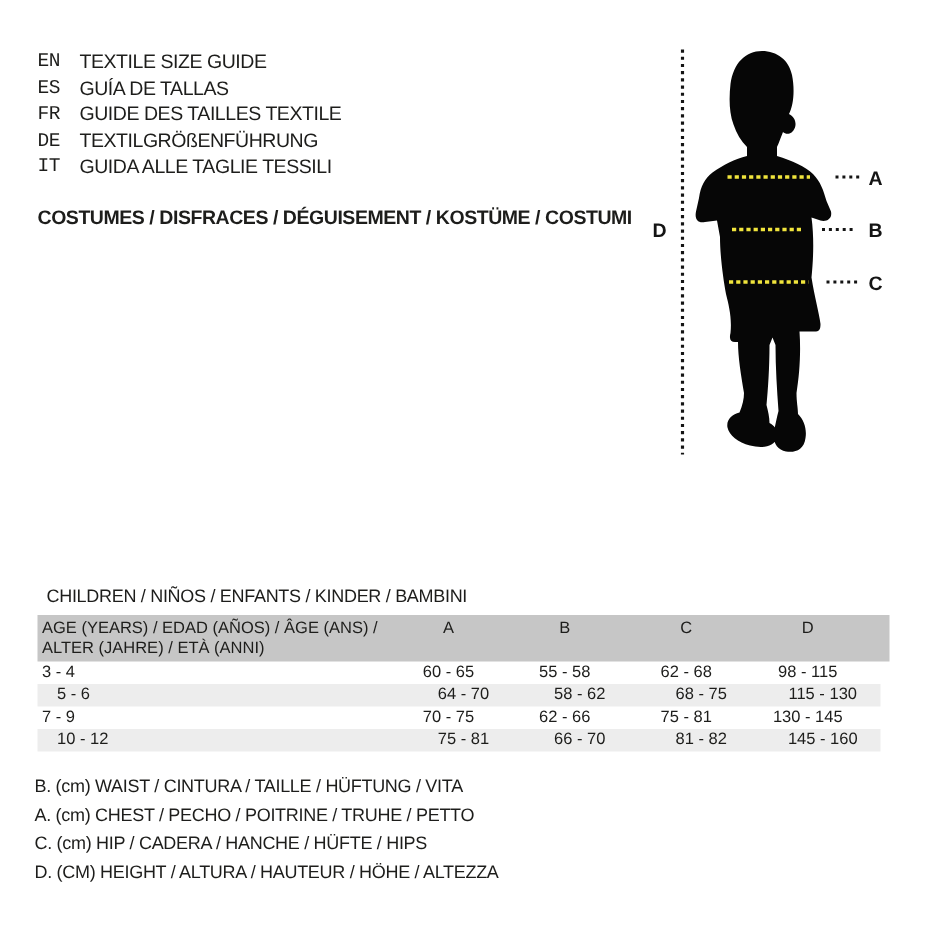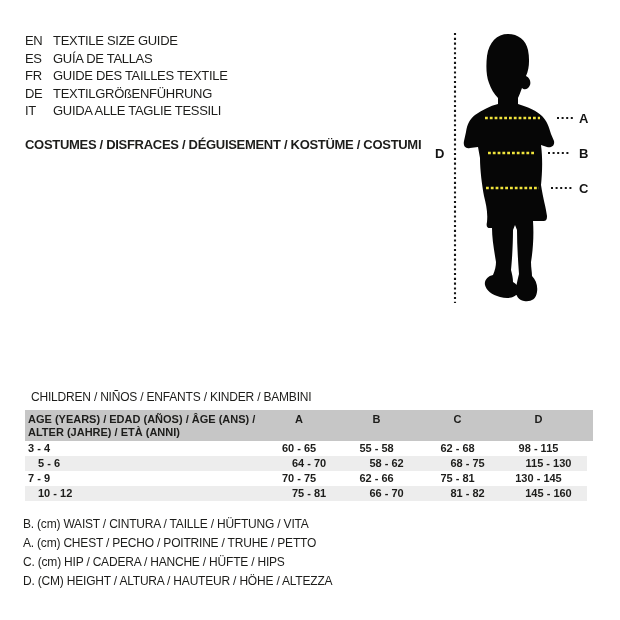--- a/index.html
+++ b/index.html
@@ -2,34 +2,34 @@
 <html><head>
 <meta charset="utf-8">
 <style>
   html,body{margin:0;padding:0;}
   body{font-family:"Liberation Sans", sans-serif; background:#ffffff;}
   .canvas{position:relative;width:620px;height:620px;background:#ffffff;overflow:hidden;color:#1d1d1b;}
 
   
   .langs{position:absolute;left:25px;top:32px;}
   .lang-row{display:flex;height:17.5px;align-items:center;font-size:13px;letter-spacing:-0.3px;white-space:nowrap;}
-  .lang-code{width:28px;flex:0 0 28px;}
+  .lang-code{width:28px;flex:0 0 28px;font-family:Liberation Mono, monospace;}
 
   
   .category{position:absolute;left:25px;top:137px;font-size:13px;font-weight:bold;letter-spacing:-0.3px;white-space:nowrap;}
 
   
   .figure{position:absolute;left:420px;top:20px;width:200px;height:300px;}
 
   
   .section-title{position:absolute;left:31px;top:390px;font-size:12px;letter-spacing:-0.2px;white-space:nowrap;}
 
   
   .table-wrap{position:absolute;left:25px;top:410px;width:568px;font-size:11px;}
-  .grid{display:grid;grid-template-columns:235px 78px 77px 85px 77px;font-weight:bold;}
+  .grid{display:grid;grid-template-columns:235px 78px 77px 85px 77px;}
   .thead{background:#c6c6c6;height:31px;align-items:start;padding-top:0;}
   .thead .cell{padding-top:3px;}
   .cell{line-height:13px;}
   .cell.age{padding-left:3px;text-align:left;}
   .cell.num{text-align:center;}
   .trow{height:15px;align-items:center;width:552px;}
   .trow .cell{line-height:15px;}
   .trow.alt{background:#ededed;padding-left:10px;}
 
   

